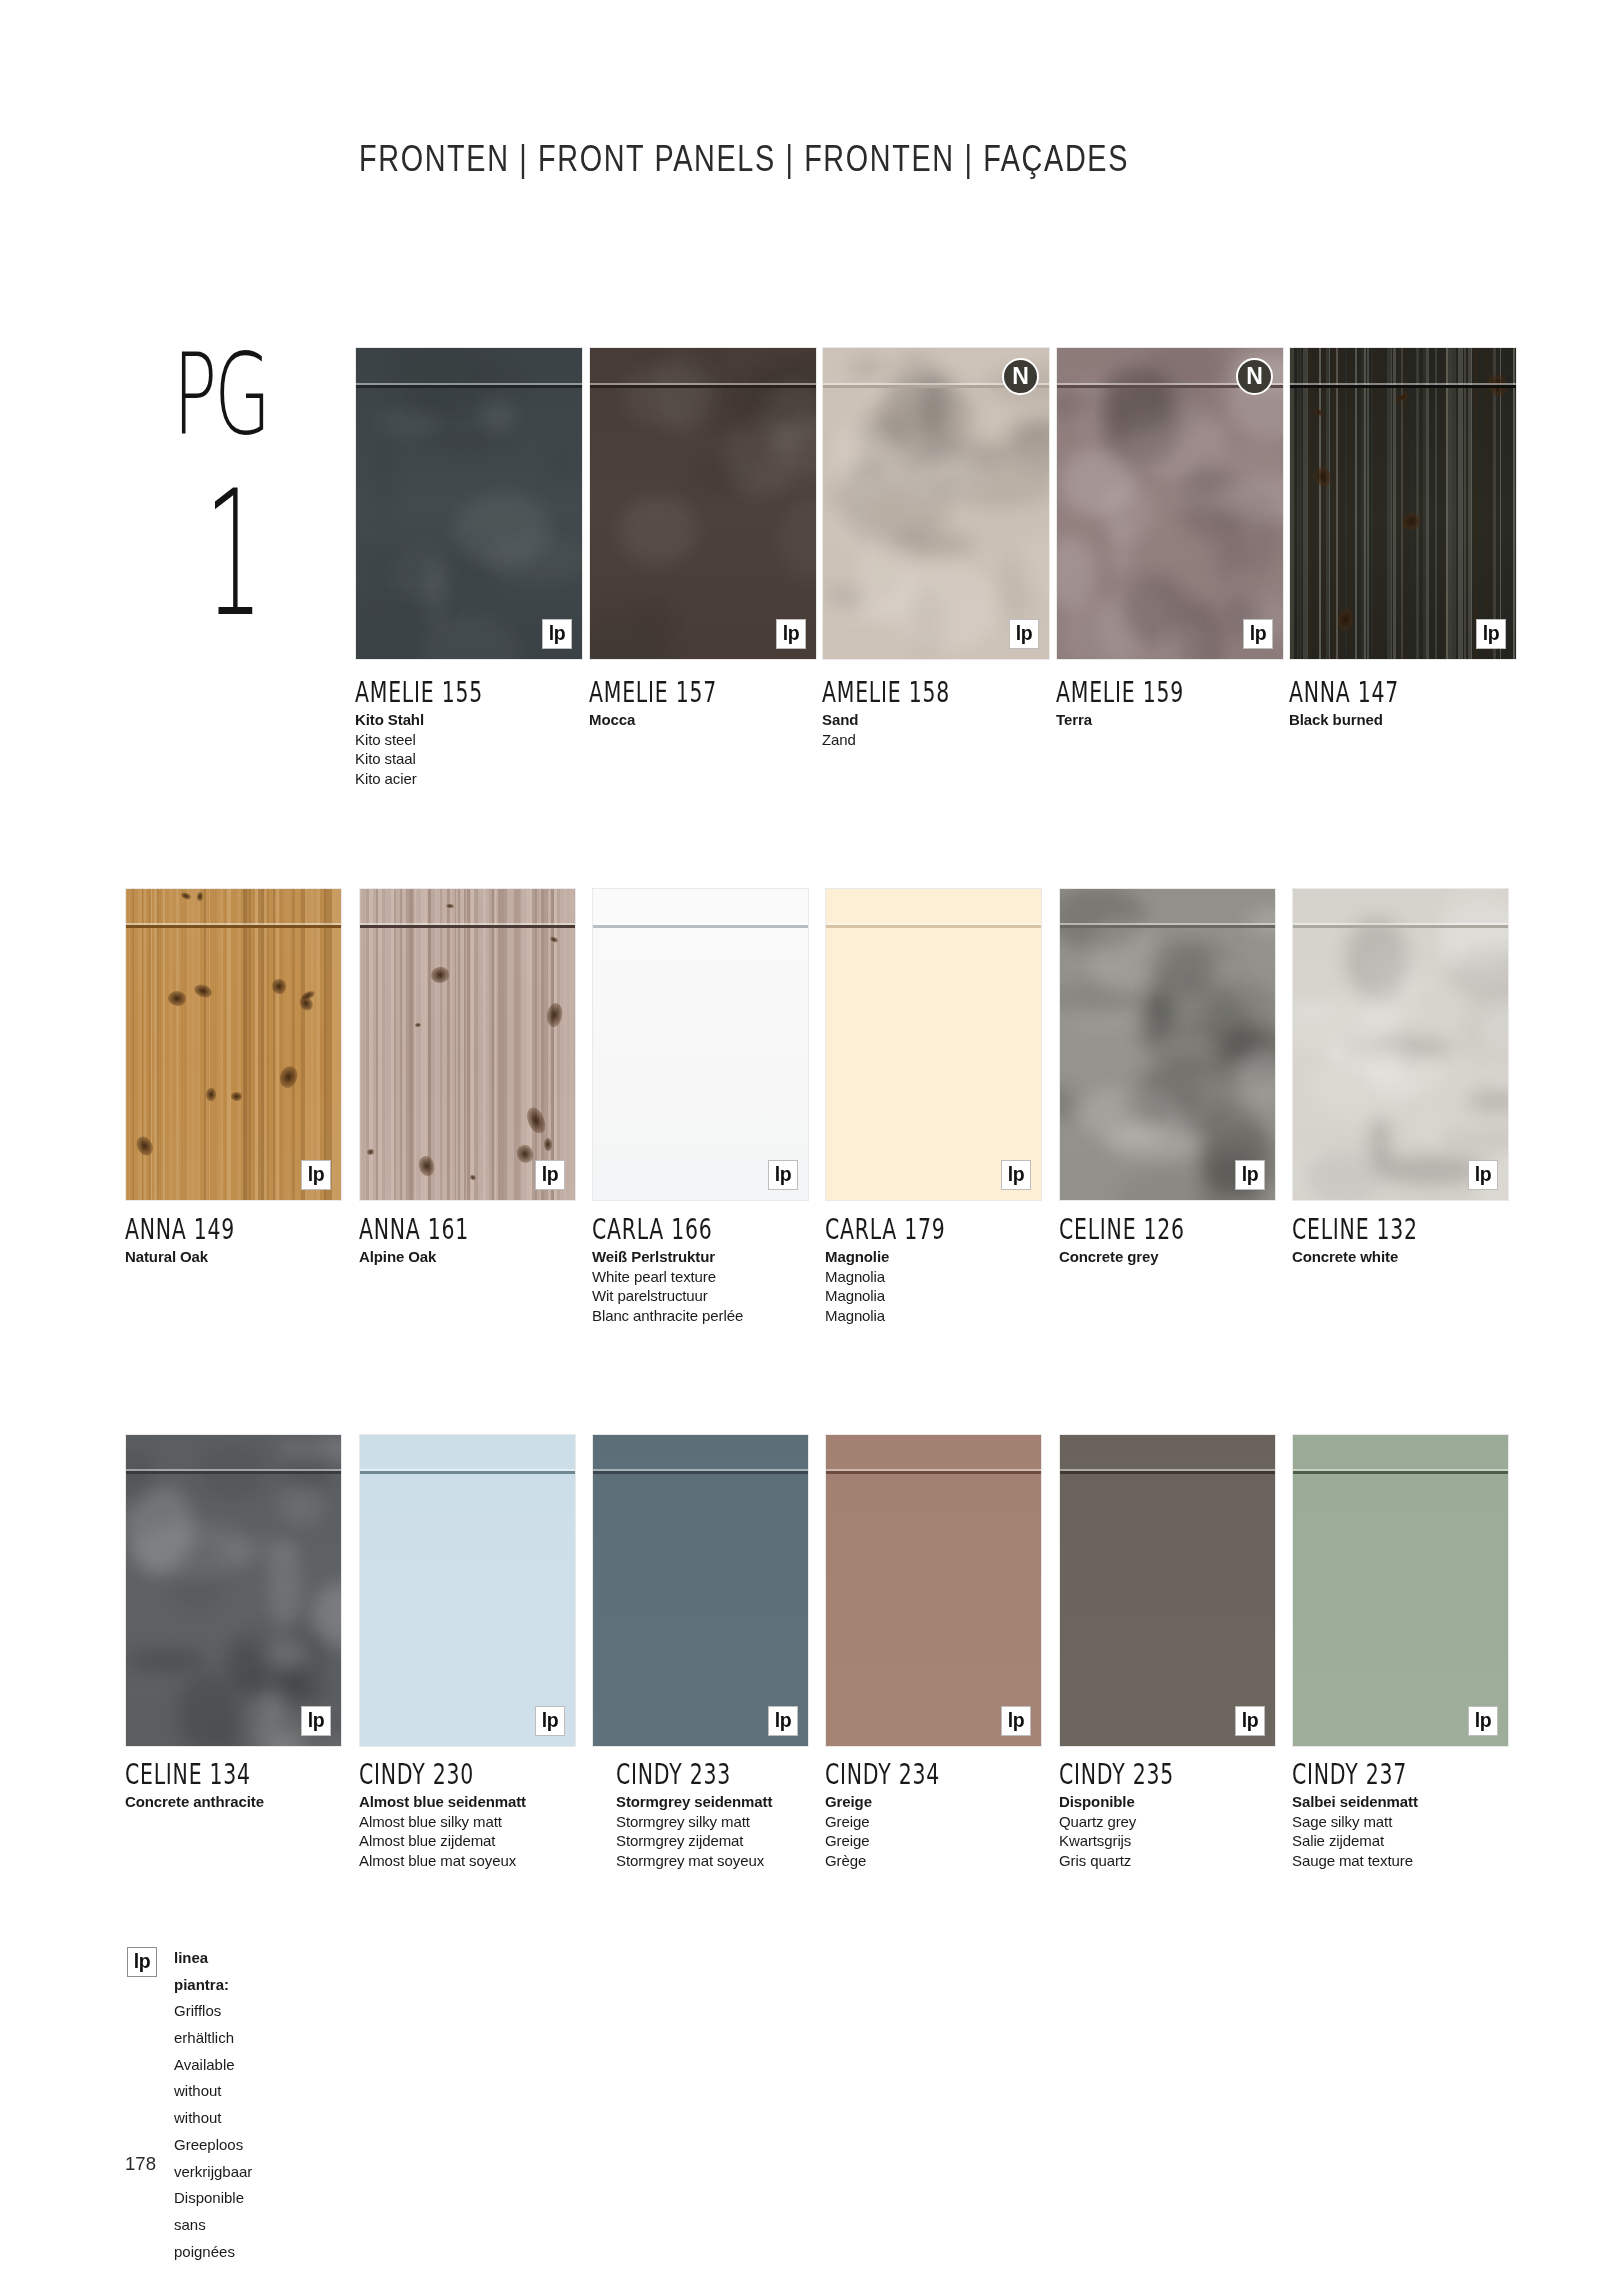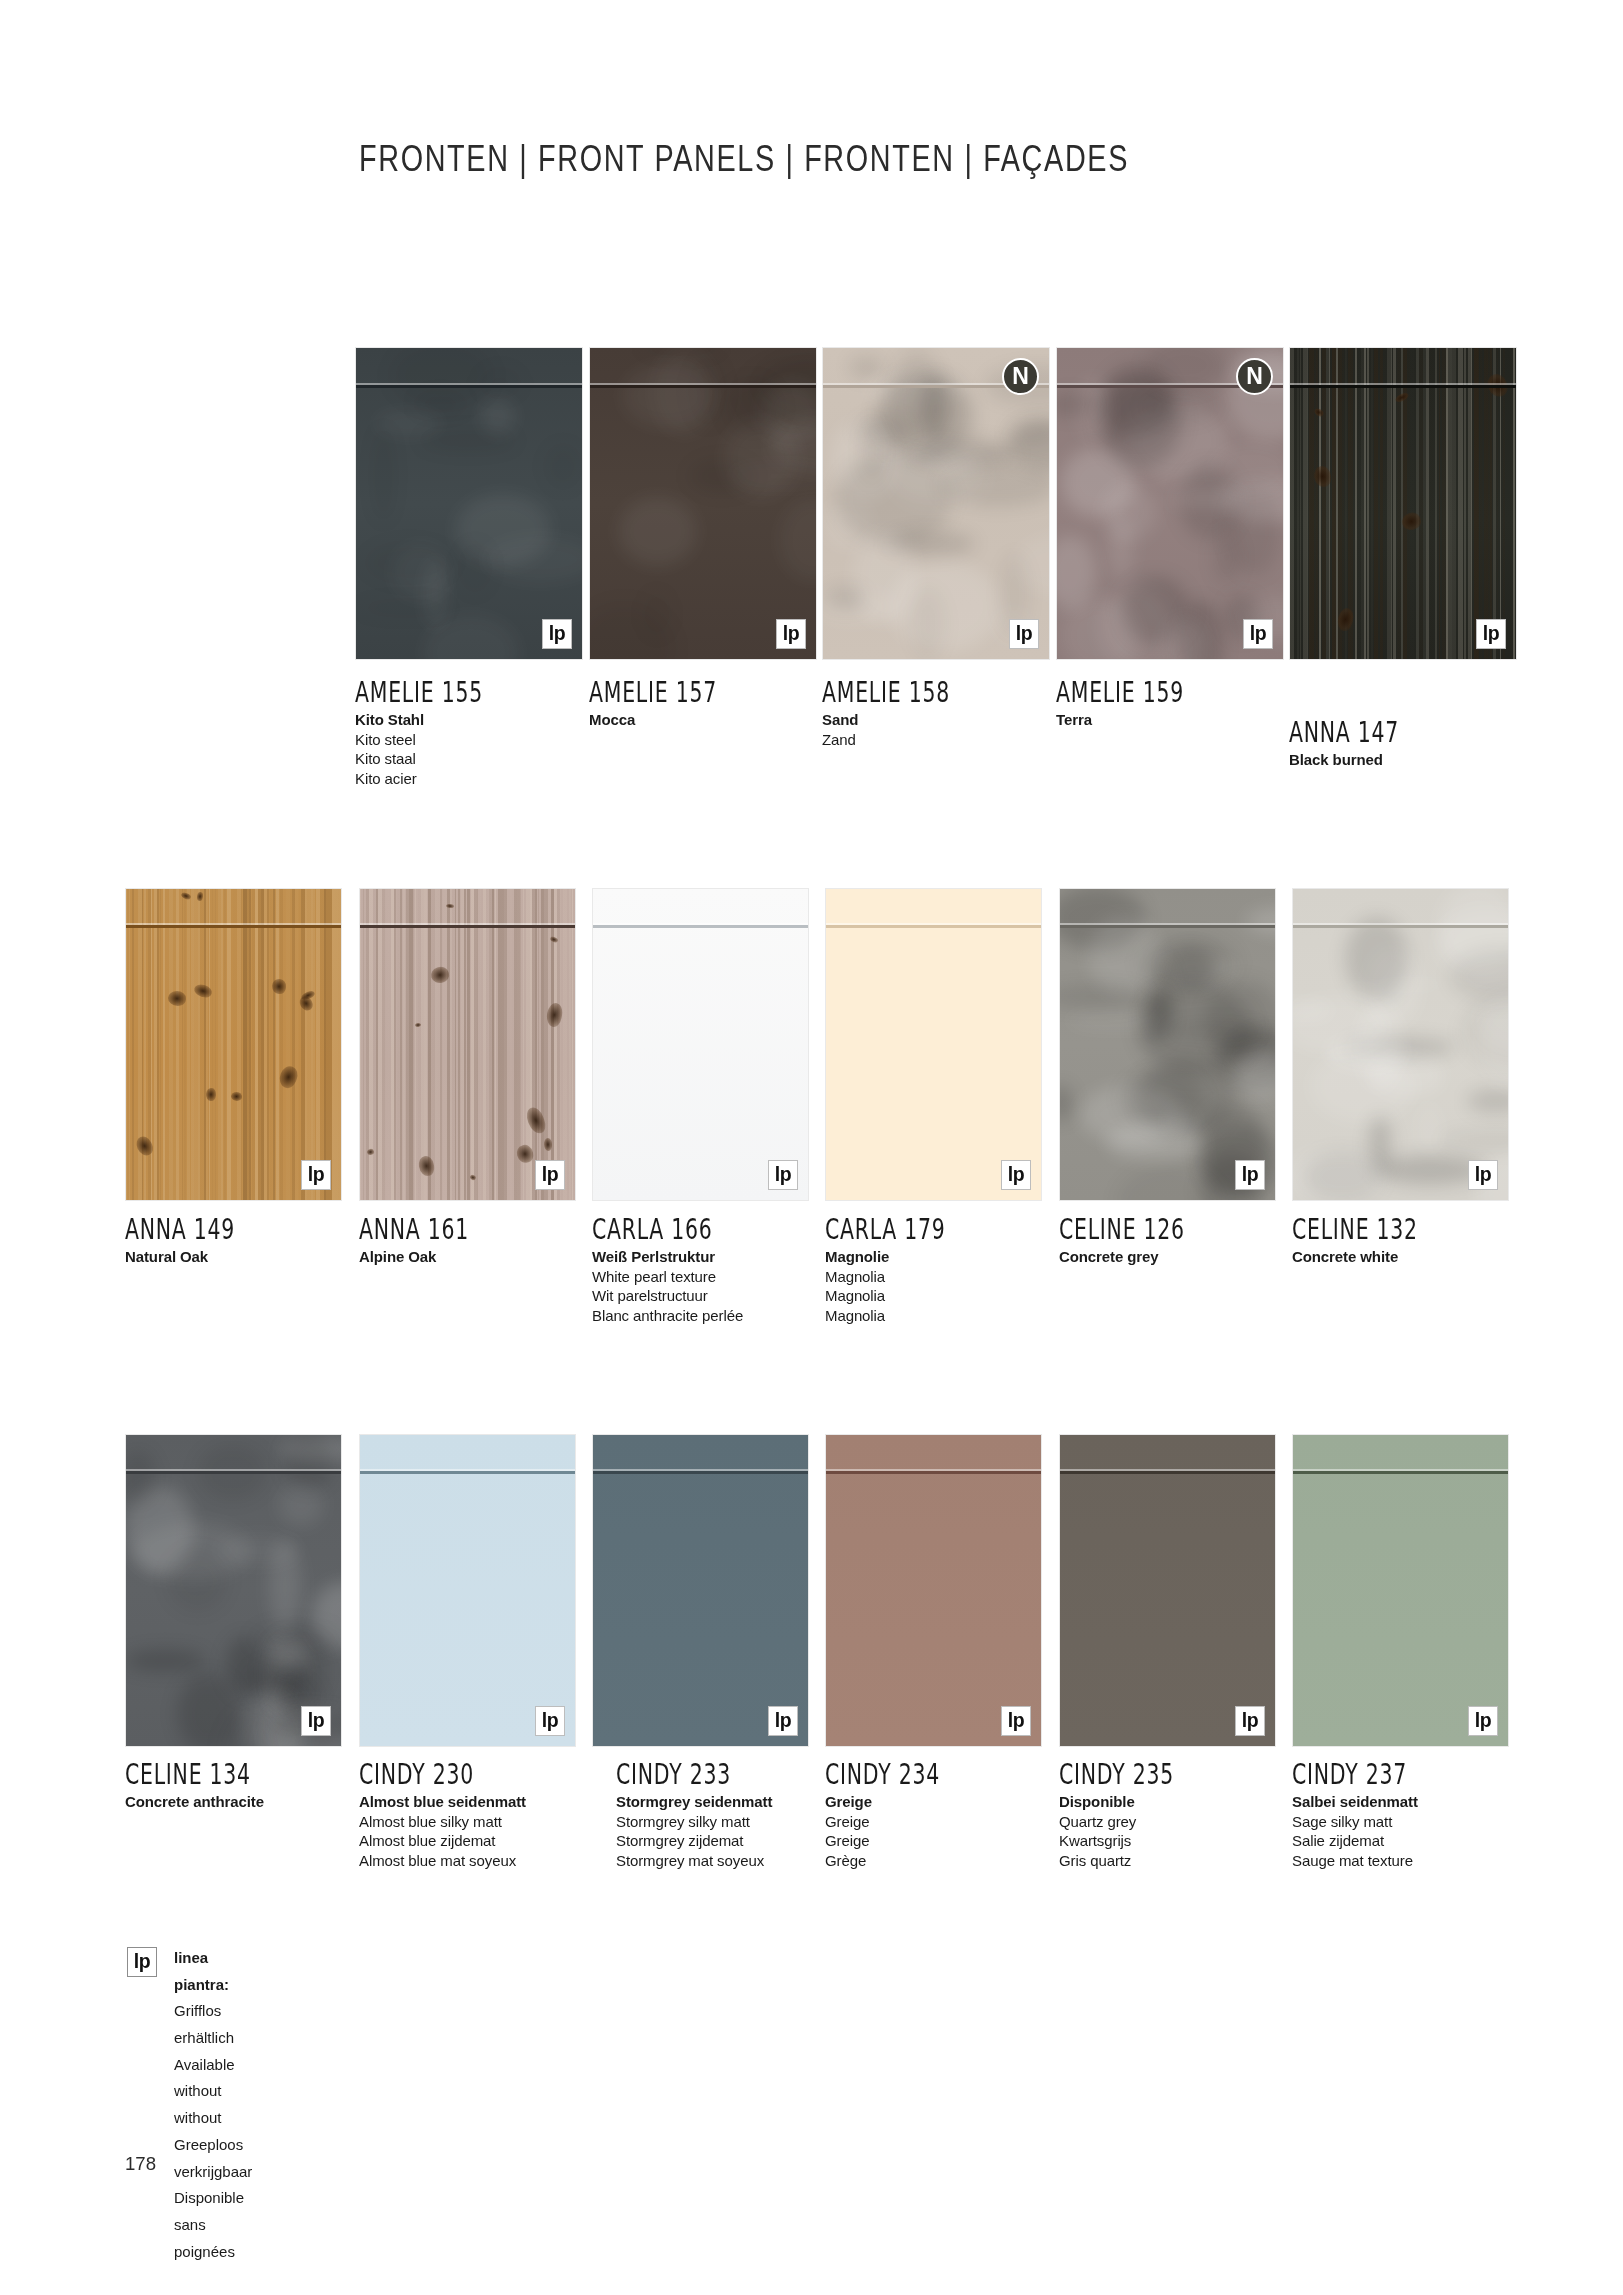--- a/index.html
+++ b/index.html
@@ -174,20 +174,24 @@
     font-weight: 400;
   }
 </style>
 </head>
 <body>
 
 <div class="page">
 
   <div class="page-title">FRONTEN | FRONT PANELS | FRONTEN | FAÇADES</div>
 
+  <div class="pg-block">
+    <span class="pg-letters">PG</span>
+    <span class="pg-number">1</span>
+  </div>
 
   <div id="grid">
       <div class="swatch-cell" style="left: 355px; top: 347px; width: 228px; height: 313px;">
         <div class="swatch" style="background: linear-gradient(rgb(59, 66, 69) 0%, rgb(66, 74, 77) 50%, rgb(59, 66, 69) 100%) rgb(59, 66, 69);">
           <div style="position: absolute; pointer-events: none; border-radius: 50%; filter: blur(8.5px); left: 30%; top: 67.8%; width: 22px; height: 69px; background: rgba(255, 255, 255, 0.06);"></div>
           <div style="position: absolute; pointer-events: none; border-radius: 50%; filter: blur(8.5px); left: 15.2%; top: -1.8%; width: 103px; height: 67px; background: rgba(0, 0, 0, 0.043);"></div>
           <div style="position: absolute; pointer-events: none; border-radius: 50%; filter: blur(8.5px); left: 8.5%; top: 20.4%; width: 67px; height: 24.5px; background: rgba(255, 255, 255, 0.043);"></div>
           <div style="position: absolute; pointer-events: none; border-radius: 50%; filter: blur(8.5px); left: 54%; top: 6.5%; width: 44px; height: 30px; background: rgba(0, 0, 0, 0.035);"></div>
           <div style="position: absolute; pointer-events: none; border-radius: 50%; filter: blur(8.5px); left: 29.7%; top: 85.9%; width: 96px; height: 74px; background: rgba(255, 255, 255, 0.04);"></div>
           <div style="position: absolute; pointer-events: none; border-radius: 50%; filter: blur(8.5px); left: 55.3%; top: 16.4%; width: 34px; height: 36px; background: rgba(255, 255, 255, 0.067);"></div>
@@ -328,21 +332,21 @@
           <div style="position: absolute; pointer-events: none; left: 10.5%; top: 19.6%; width: 10.4px; height: 6.6px; border-radius: 50% 50% 45% 55%; background: radial-gradient(rgba(40, 20, 5, 0.85) 0%, rgba(70, 40, 15, 0.45) 55%, rgba(0, 0, 0, 0) 100%); transform: rotate(29deg);"></div>
           <div style="position: absolute; pointer-events: none; left: 87.5%; top: 8.5%; width: 18.6px; height: 23px; border-radius: 50% 50% 45% 55%; background: radial-gradient(rgba(40, 20, 5, 0.85) 0%, rgba(70, 40, 15, 0.45) 55%, rgba(0, 0, 0, 0) 100%); transform: rotate(-22deg);"></div>
           <div style="position: absolute; pointer-events: none; left: 21.3%; top: 83.7%; width: 15px; height: 23px; border-radius: 50% 50% 45% 55%; background: radial-gradient(rgba(40, 20, 5, 0.85) 0%, rgba(70, 40, 15, 0.45) 55%, rgba(0, 0, 0, 0) 100%); transform: rotate(14deg);"></div>
           <div style="position: absolute; pointer-events: none; left: 49.7%; top: 53.1%; width: 18.6px; height: 17.4px; border-radius: 50% 50% 45% 55%; background: radial-gradient(rgba(40, 20, 5, 0.85) 0%, rgba(70, 40, 15, 0.45) 55%, rgba(0, 0, 0, 0) 100%); transform: rotate(-24deg);"></div>
           <div class="gap-line" style="top: 37px; background: rgb(14, 15, 12);">
             <div class="hi"></div>
           </div>
           <div class="lp-badge" style="right: 10px; bottom: 10px;">lp</div>
         </div>
       </div>
-      <div class="caption" style="left: 1289px; top: 677px; margin-top: 40px;">
+      <div class="caption" style="left: 1289px; top: 677px;">
         <span class="code">ANNA 147</span>
         <div class="name-bold">Black burned</div>
       </div>
       <div class="swatch-cell" style="left: 125px; top: 888px; width: 217px; height: 313px;">
         <div class="swatch" style="background: linear-gradient(90deg, rgba(255, 245, 225, 0.137) 0%, rgba(255, 245, 225, 0.137) 0.49%, rgba(0, 0, 0, 0) 0.49%, rgba(0, 0, 0, 0) 1.43%, rgba(255, 245, 225, 0.082) 1.43%, rgba(255, 245, 225, 0.082) 1.95%, rgba(0, 0, 0, 0) 1.95%, rgba(0, 0, 0, 0) 2.86%, rgba(60, 35, 12, 0.106) 2.86%, rgba(60, 35, 12, 0.106) 3.88%, rgba(0, 0, 0, 0) 3.88%, rgba(0, 0, 0, 0) 4.29%, rgba(255, 245, 225, 0) 4.29%, rgba(255, 245, 225, 0) 5.36%, rgba(0, 0, 0, 0) 5.36%, rgba(0, 0, 0, 0) 5.71%, rgba(255, 245, 225, 0.086) 5.71%, rgba(255, 245, 225, 0.086) 7.3%, rgba(0, 0, 0, 0) 7.3%, rgba(0, 0, 0, 0) 7.14%, rgba(60, 35, 12, 0.133) 7.14%, rgba(60, 35, 12, 0.133) 7.76%, rgba(0, 0, 0, 0) 7.76%, rgba(0, 0, 0, 0) 8.57%, rgba(255, 245, 225, 0.11) 8.57%, rgba(255, 245, 225, 0.11) 9.14%, rgba(0, 0, 0, 0) 9.14%, rgba(0, 0, 0, 0) 10%, rgba(60, 35, 12, 0.075) 10%, rgba(60, 35, 12, 0.075) 11.69%, rgba(0, 0, 0, 0) 11.69%, rgba(0, 0, 0, 0) 11.43%, rgba(255, 245, 225, 0.184) 11.43%, rgba(255, 245, 225, 0.184) 11.91%, rgba(0, 0, 0, 0) 11.91%, rgba(0, 0, 0, 0) 12.86%, rgba(255, 245, 225, 0.13) 12.86%, rgba(255, 245, 225, 0.13) 14.24%, rgba(0, 0, 0, 0) 14.24%, rgba(0, 0, 0, 0) 14.29%, rgba(60, 35, 12, 0.12) 14.29%, rgba(60, 35, 12, 0.12) 15.22%, rgba(0, 0, 0, 0) 15.22%, rgba(0, 0, 0, 0) 15.71%, rgba(60, 35, 12, 0.06) 15.71%, rgba(60, 35, 12, 0.06) 16.22%, rgba(0, 0, 0, 0) 16.22%, rgba(0, 0, 0, 0) 17.14%, rgba(255, 245, 225, 0.16) 17.14%, rgba(255, 245, 225, 0.16) 18.27%, rgba(0, 0, 0, 0) 18.27%, rgba(0, 0, 0, 0) 18.57%, rgba(255, 245, 225, 0.004) 18.57%, rgba(255, 245, 225, 0.004) 19.59%, rgba(0, 0, 0, 0) 19.59%, rgba(0, 0, 0, 0) 20%, rgba(255, 245, 225, 0.07) 20%, rgba(255, 245, 225, 0.07) 21.7%, rgba(0, 0, 0, 0) 21.7%, rgba(0, 0, 0, 0) 21.43%, rgba(255, 245, 225, 0.008) 21.43%, rgba(255, 245, 225, 0.008) 23.28%, rgba(0, 0, 0, 0) 23.28%, rgba(0, 0, 0, 0) 22.86%, rgba(255, 245, 225, 0.13) 22.86%, rgba(255, 245, 225, 0.13) 24.48%, rgba(0, 0, 0, 0) 24.48%, rgba(0, 0, 0, 0) 24.29%, rgba(255, 245, 225, 0.01) 24.29%, rgba(255, 245, 225, 0.01) 25.99%, rgba(0, 0, 0, 0) 25.99%, rgba(0, 0, 0, 0) 25.71%, rgba(60, 35, 12, 0.067) 25.71%, rgba(60, 35, 12, 0.067) 26.64%, rgba(0, 0, 0, 0) 26.64%, rgba(0, 0, 0, 0) 27.14%, rgba(60, 35, 12, 0.035) 27.14%, rgba(60, 35, 12, 0.035) 27.97%, rgba(0, 0, 0, 0) 27.97%, rgba(0, 0, 0, 0) 28.57%, rgba(255, 245, 225, 0.086) 28.57%, rgba(255, 245, 225, 0.086) 29.73%, rgba(0, 0, 0, 0) 29.73%, rgba(0, 0, 0, 0) 30%, rgba(255, 245, 225, 0.09) 30%, rgba(255, 245, 225, 0.09) 31.7%, rgba(0, 0, 0, 0) 31.7%, rgba(0, 0, 0, 0) 31.43%, rgba(255, 245, 225, 0.063) 31.43%, rgba(255, 245, 225, 0.063) 33.32%, rgba(0, 0, 0, 0) 33.32%, rgba(0, 0, 0, 0) 32.86%, rgba(255, 245, 225, 0.1) 32.86%, rgba(255, 245, 225, 0.1) 34.53%, rgba(0, 0, 0, 0) 34.53%, rgba(0, 0, 0, 0) 34.29%, rgba(60, 35, 12, 0.01) 34.29%, rgba(60, 35, 12, 0.01) 36.24%, rgba(0, 0, 0, 0) 36.24%, rgba(0, 0, 0, 0) 35.71%, rgba(60, 35, 12, 0.157) 35.71%, rgba(60, 35, 12, 0.157) 37.29%, rgba(0, 0, 0, 0) 37.29%, rgba(0, 0, 0, 0) 37.14%, rgba(255, 245, 225, 0.06) 37.14%, rgba(255, 245, 225, 0.06) 38.18%, rgba(0, 0, 0, 0) 38.18%, rgba(0, 0, 0, 0) 38.57%, rgba(255, 245, 225, 0.176) 38.57%, rgba(255, 245, 225, 0.176) 39.04%, rgba(0, 0, 0, 0) 39.04%, rgba(0, 0, 0, 0) 40%, rgba(60, 35, 12, 0.027) 40%, rgba(60, 35, 12, 0.027) 40.57%, rgba(0, 0, 0, 0) 40.57%, rgba(0, 0, 0, 0) 41.43%, rgba(60, 35, 12, 0.043) 41.43%, rgba(60, 35, 12, 0.043) 41.97%, rgba(0, 0, 0, 0) 41.97%, rgba(0, 0, 0, 0) 42.86%, rgba(255, 245, 225, 0.06) 42.86%, rgba(255, 245, 225, 0.06) 44.27%, rgba(0, 0, 0, 0) 44.27%, rgba(0, 0, 0, 0) 44.29%, rgba(255, 245, 225, 0.118) 44.29%, rgba(255, 245, 225, 0.118) 45.07%, rgba(0, 0, 0, 0) 45.07%, rgba(0, 0, 0, 0) 45.71%, rgba(60, 35, 12, 0.035) 45.71%, rgba(60, 35, 12, 0.035) 46.65%, rgba(0, 0, 0, 0) 46.65%, rgba(0, 0, 0, 0) 47.14%, rgba(255, 245, 225, 0.165) 47.14%, rgba(255, 245, 225, 0.165) 48.76%, rgba(0, 0, 0, 0) 48.76%, rgba(0, 0, 0, 0) 48.57%, rgba(60, 35, 12, 0.118) 48.57%, rgba(60, 35, 12, 0.118) 48.99%, rgba(0, 0, 0, 0) 48.99%, rgba(0, 0, 0, 0) 50%, rgba(60, 35, 12, 0.008) 50%, rgba(60, 35, 12, 0.008) 51.71%, rgba(0, 0, 0, 0) 51.71%, rgba(0, 0, 0, 0) 51.43%, rgba(255, 245, 225, 0.075) 51.43%, rgba(255, 245, 225, 0.075) 53.34%, rgba(0, 0, 0, 0) 53.34%, rgba(0, 0, 0, 0) 52.86%, rgba(60, 35, 12, 0.047) 52.86%, rgba(60, 35, 12, 0.047) 54.13%, rgba(0, 0, 0, 0) 54.13%, rgba(0, 0, 0, 0) 54.29%, rgba(60, 35, 12, 0.22) 54.29%, rgba(60, 35, 12, 0.22) 56.23%, rgba(0, 0, 0, 0) 56.23%, rgba(0, 0, 0, 0) 55.71%, rgba(60, 35, 12, 0.086) 55.71%, rgba(60, 35, 12, 0.086) 56.99%, rgba(0, 0, 0, 0) 56.99%, rgba(0, 0, 0, 0) 57.14%, rgba(60, 35, 12, 0.173) 57.14%, rgba(60, 35, 12, 0.173) 58.14%, rgba(0, 0, 0, 0) 58.14%, rgba(0, 0, 0, 0) 58.57%, rgba(60, 35, 12, 0.043) 58.57%, rgba(60, 35, 12, 0.043) 60.07%, rgba(0, 0, 0, 0) 60.07%, rgba(0, 0, 0, 0) 60%, rgba(255, 245, 225, 0.176) 60%, rgba(255, 245, 225, 0.176) 61.58%, rgba(0, 0, 0, 0) 61.58%, rgba(0, 0, 0, 0) 61.43%, rgba(60, 35, 12, 0.1) 61.43%, rgba(60, 35, 12, 0.1) 62.66%, rgba(0, 0, 0, 0) 62.66%, rgba(0, 0, 0, 0) 62.86%, rgba(60, 35, 12, 0.18) 62.86%, rgba(60, 35, 12, 0.18) 64.35%, rgba(0, 0, 0, 0) 64.35%, rgba(0, 0, 0, 0) 64.29%, rgba(255, 245, 225, 0.09) 64.29%, rgba(255, 245, 225, 0.09) 65.57%, rgba(0, 0, 0, 0) 65.57%, rgba(0, 0, 0, 0) 65.71%, rgba(60, 35, 12, 0.1) 65.71%, rgba(60, 35, 12, 0.1) 66.33%, rgba(0, 0, 0, 0) 66.33%, rgba(0, 0, 0, 0) 67.14%, rgba(60, 35, 12, 0.01) 67.14%, rgba(60, 35, 12, 0.01) 67.91%, rgba(0, 0, 0, 0) 67.91%, rgba(0, 0, 0, 0) 68.57%, rgba(60, 35, 12, 0.153) 68.57%, rgba(60, 35, 12, 0.153) 69.25%, rgba(0, 0, 0, 0) 69.25%, rgba(0, 0, 0, 0) 70%, rgba(255, 245, 225, 0.153) 70%, rgba(255, 245, 225, 0.153) 71.2%, rgba(0, 0, 0, 0) 71.2%, rgba(0, 0, 0, 0) 71.43%, rgba(60, 35, 12, 0.06) 71.43%, rgba(60, 35, 12, 0.06) 73.21%, rgba(0, 0, 0, 0) 73.21%, rgba(0, 0, 0, 0) 72.86%, rgba(255, 245, 225, 0.01) 72.86%, rgba(255, 245, 225, 0.01) 74.29%, rgba(0, 0, 0, 0) 74.29%, rgba(0, 0, 0, 0) 74.29%, rgba(255, 245, 225, 0.035) 74.29%, rgba(255, 245, 225, 0.035) 76.13%, rgba(0, 0, 0, 0) 76.13%, rgba(0, 0, 0, 0) 75.71%, rgba(255, 245, 225, 0.12) 75.71%, rgba(255, 245, 225, 0.12) 76.36%, rgba(0, 0, 0, 0) 76.36%, rgba(0, 0, 0, 0) 77.14%, rgba(60, 35, 12, 0.11) 77.14%, rgba(60, 35, 12, 0.11) 78.49%, rgba(0, 0, 0, 0) 78.49%, rgba(0, 0, 0, 0) 78.57%, rgba(255, 245, 225, 0.03) 78.57%, rgba(255, 245, 225, 0.03) 79.78%, rgba(0, 0, 0, 0) 79.78%, rgba(0, 0, 0, 0) 80%, rgba(255, 245, 225, 0.016) 80%, rgba(255, 245, 225, 0.016) 80.66%, rgba(0, 0, 0, 0) 80.66%, rgba(0, 0, 0, 0) 81.43%, rgba(60, 35, 12, 0.14) 81.43%, rgba(60, 35, 12, 0.14) 83.06%, rgba(0, 0, 0, 0) 83.06%, rgba(0, 0, 0, 0) 82.86%, rgba(255, 245, 225, 0.106) 82.86%, rgba(255, 245, 225, 0.106) 84.32%, rgba(0, 0, 0, 0) 84.32%, rgba(0, 0, 0, 0) 84.29%, rgba(255, 245, 225, 0.075) 84.29%, rgba(255, 245, 225, 0.075) 86.08%, rgba(0, 0, 0, 0) 86.08%, rgba(0, 0, 0, 0) 85.71%, rgba(255, 245, 225, 0.114) 85.71%, rgba(255, 245, 225, 0.114) 86.84%, rgba(0, 0, 0, 0) 86.84%, rgba(0, 0, 0, 0) 87.14%, rgba(255, 245, 225, 0.08) 87.14%, rgba(255, 245, 225, 0.08) 87.99%, rgba(0, 0, 0, 0) 87.99%, rgba(0, 0, 0, 0) 88.57%, rgba(255, 245, 225, 0.137) 88.57%, rgba(255, 245, 225, 0.137) 90.03%, rgba(0, 0, 0, 0) 90.03%, rgba(0, 0, 0, 0) 90%, rgba(60, 35, 12, 0.035) 90%, rgba(60, 35, 12, 0.035) 91.95%, rgba(0, 0, 0, 0) 91.95%, rgba(0, 0, 0, 0) 91.43%, rgba(60, 35, 12, 0.204) 91.43%, rgba(60, 35, 12, 0.204) 92.88%, rgba(0, 0, 0, 0) 92.88%, rgba(0, 0, 0, 0) 92.86%, rgba(60, 35, 12, 0.12) 92.86%, rgba(60, 35, 12, 0.12) 94.83%, rgba(0, 0, 0, 0) 94.83%, rgba(0, 0, 0, 0) 94.29%, rgba(60, 35, 12, 0.114) 94.29%, rgba(60, 35, 12, 0.114) 96.02%, rgba(0, 0, 0, 0) 96.02%, rgba(0, 0, 0, 0) 95.71%, rgba(255, 245, 225, 0.137) 95.71%, rgba(255, 245, 225, 0.137) 97.34%, rgba(0, 0, 0, 0) 97.34%, rgba(0, 0, 0, 0) 97.14%, rgba(255, 245, 225, 0.133) 97.14%, rgba(255, 245, 225, 0.133) 98.39%, rgba(0, 0, 0, 0) 98.39%, rgba(0, 0, 0, 0) 98.57%, rgba(255, 245, 225, 0.125) 98.57%, rgba(255, 245, 225, 0.125) 99.79%, rgba(0, 0, 0, 0) 99.79%, rgba(0, 0, 0, 0) 100%), linear-gradient(rgb(192, 143, 78) 0%, rgb(192, 140, 73) 55%, rgb(192, 143, 78) 100%) rgb(192, 143, 78);">
           <div style="position: absolute; pointer-events: none; left: 37.4%; top: 64%; width: 9.6px; height: 13px; border-radius: 50% 50% 45% 55%; background: radial-gradient(rgba(40, 20, 5, 0.85) 0%, rgba(70, 40, 15, 0.45) 55%, rgba(0, 0, 0, 0) 100%); transform: rotate(5deg);"></div>
           <div style="position: absolute; pointer-events: none; left: 25.4%; top: 1.2%; width: 10px; height: 5.8px; border-radius: 50% 50% 45% 55%; background: radial-gradient(rgba(40, 20, 5, 0.85) 0%, rgba(70, 40, 15, 0.45) 55%, rgba(0, 0, 0, 0) 100%); transform: rotate(19deg);"></div>
           <div style="position: absolute; pointer-events: none; left: 31.4%; top: 30.9%; width: 18px; height: 12px; border-radius: 50% 50% 45% 55%; background: radial-gradient(rgba(40, 20, 5, 0.85) 0%, rgba(70, 40, 15, 0.45) 55%, rgba(0, 0, 0, 0) 100%); transform: rotate(16deg);"></div>
           <div style="position: absolute; pointer-events: none; left: 33.2%; top: 0.9%; width: 5.6px; height: 8.7px; border-radius: 50% 50% 45% 55%; background: radial-gradient(rgba(40, 20, 5, 0.85) 0%, rgba(70, 40, 15, 0.45) 55%, rgba(0, 0, 0, 0) 100%); transform: rotate(8deg);"></div>
           <div style="position: absolute; pointer-events: none; left: 19.4%; top: 32.8%; width: 18px; height: 14.6px; border-radius: 50% 50% 45% 55%; background: radial-gradient(rgba(40, 20, 5, 0.85) 0%, rgba(70, 40, 15, 0.45) 55%, rgba(0, 0, 0, 0) 100%); transform: rotate(1deg);"></div>

